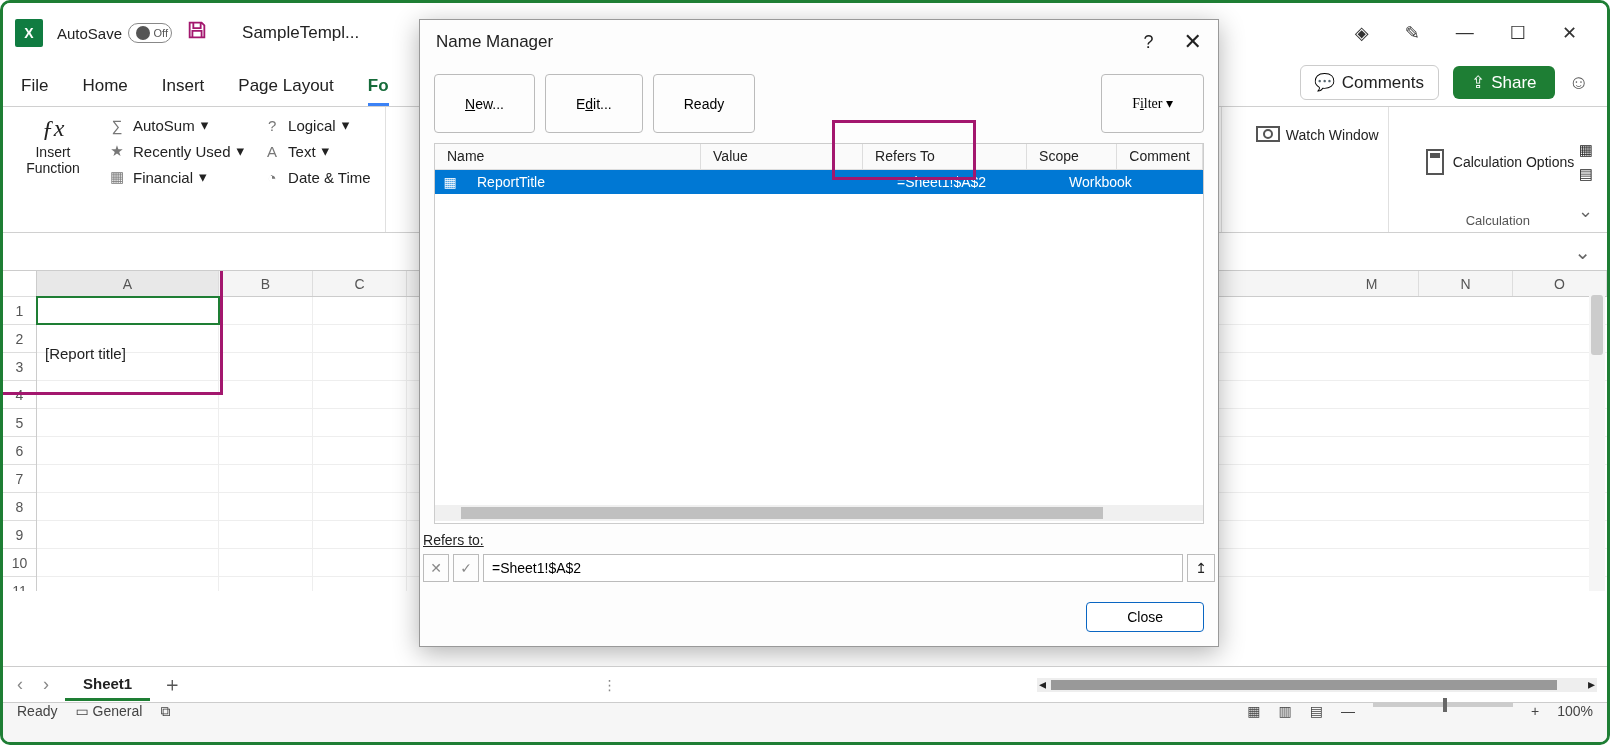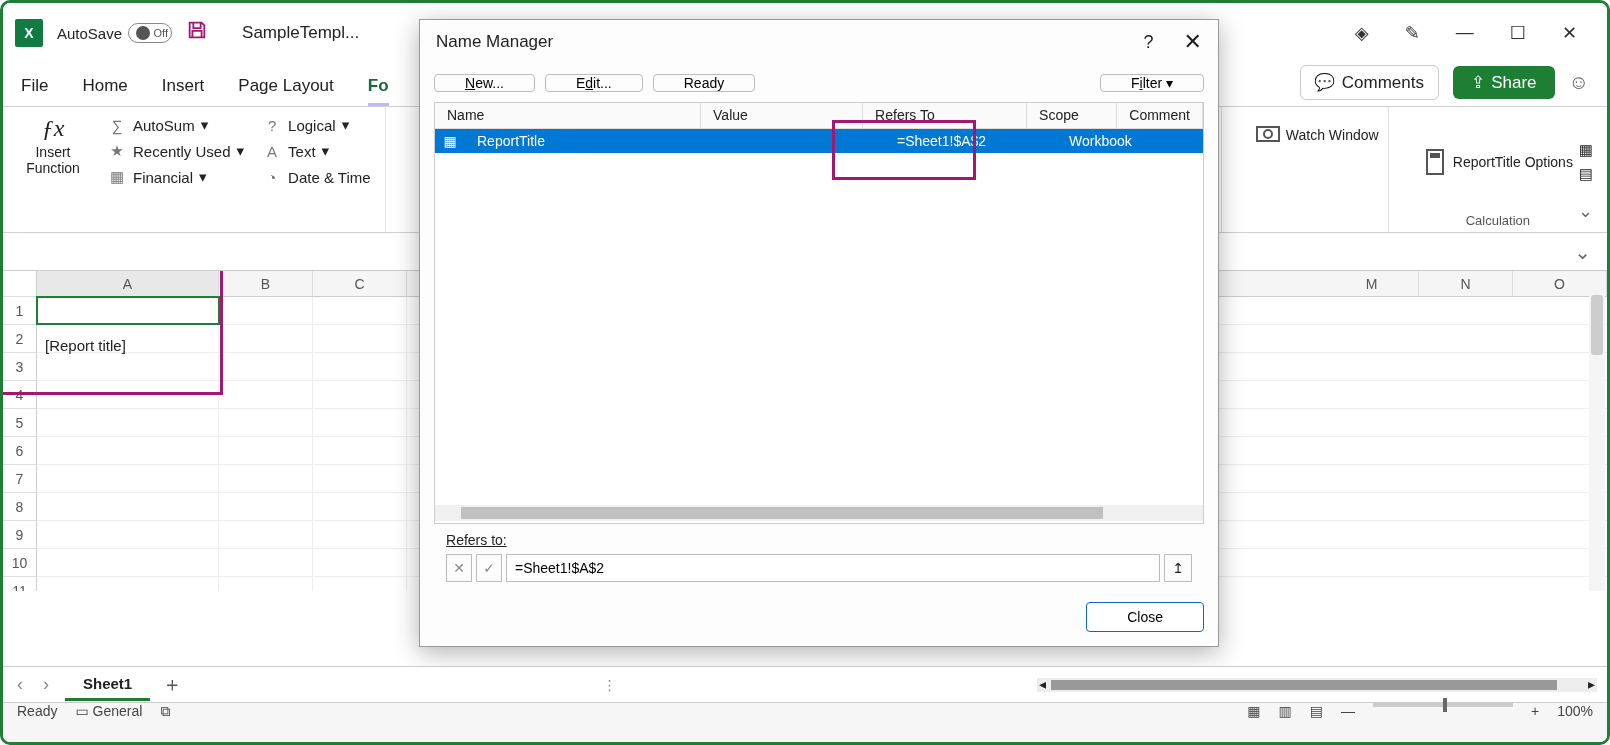--- a/index.html
+++ b/index.html
@@ -47,21 +47,21 @@
   .menubar {
     height: 44px;
     display: flex;
     align-items: flex-end;
     gap: 34px;
     padding: 0 18px;
     font-size: 17px;
     border-bottom: 1px solid #d0d0d0;
   }
   .menubar .tab { padding-bottom:10px; cursor:pointer;}
-  .menubar .tab.active { color:#166b3a; font-weight:600; border-bottom:3px solid #c4b5fd; padding-bottom:7px;margin-top:33px;}
+  .menubar .tab.active { color:#166b3a; font-weight:600; border-bottom:3px solid #3b82f6; padding-bottom:7px;margin-top:33px;}
   .menubar .right-group { margin-left:auto; display:flex; gap:14px; align-items:center; padding-bottom:6px;}
   .comments-btn {
     border:1px solid #ccc; border-radius:6px; padding:6px 14px;
     display:flex; gap:6px; align-items:center; background:#fff;
   }
   .share-btn {
     background:#1e7e34; color:#fff; border-radius:6px; padding:6px 18px;
     display:flex; gap:6px; align-items:center;
   }
   .smiley { font-size:20px; color:#555;}
@@ -110,21 +110,21 @@
   .row-headers .rh { height:28px; border-bottom:1px solid #ddd; text-align:center; font-size:14px; color:#555; display:flex; align-items:center; justify-content:center;}
   .row-headers .rh.first { height:26px;}
   .grid-main { flex:1;}
   .col-headers { display:flex; height:26px; border-bottom:1px solid #ccc; background:#f5f5f5;}
   .col-headers .ch { width:94px; text-align:center; border-right:1px solid #ddd; font-size:14px; color:#555; display:flex; align-items:center; justify-content:center;}
   .col-headers .ch.first { width:182px; background:#e8e8e8;}
   .grid-rows .gr { display:flex; height:28px; border-bottom:1px solid #eee;}
   .grid-rows .gc { width:94px; border-right:1px solid #eee;}
   .grid-rows .gc.first { width:182px;}
   .cell-selected { outline:2px solid #1e7e34; outline-offset:-1px;}
-  .cell-text { padding:12px 8px; font-size:15px;}
+  .cell-text { padding:20px 8px; font-size:15px;}
 
   .highlight-purple { border:3px solid #a3176e; position:absolute; pointer-events:none;}
 
   .vscroll { position:absolute; right:2px; top:0; bottom:0; width:16px; background:#f5f5f5;}
   .vscroll .thumb { position:absolute; top:24px; left:2px; right:2px; height:60px; background:#ccc; border-radius:3px;}
 
   
   .dialog {
     position:absolute; left:416px; top:16px;
     width:800px; height:628px;
@@ -137,23 +137,23 @@
     font-size:17px;
     border-bottom:none;
   }
   .dialog-titlebar .help { margin-left:auto; font-size:18px; margin-right:30px; cursor:pointer;}
   .dialog-titlebar .close { font-size:22px; cursor:pointer;}
   .dialog-toolbar {
     display:flex; gap:10px; padding:10px 14px;
   }
   .dlg-btn {
     border:1px solid #bbb; background:#fdfdfd; border-radius:4px;
-    padding:0 30px; font-size:14px; cursor:pointer;
-  }
-  .dlg-btn.filter { margin-left:auto;}
+    padding:20px 30px; font-size:14px; cursor:pointer;
+  }
+  .dlg-btn.filter { margin-left:auto;font-family:Liberation Serif, serif;}
   .dlg-list {
     flex:1; margin:0 14px; border:1px solid #ccc; background:#fff;
     display:flex; flex-direction:column; overflow:hidden;
   }
   .dlg-list-head {
     display:flex; height:26px; border-bottom:1px solid #ddd;
     background:#fafafa; font-size:14px;
   }
   .dlg-list-head div { padding:4px 12px; border-right:1px solid #ddd;}
   .dlg-row {
@@ -163,21 +163,21 @@
   .dlg-row div { padding:2px 12px; overflow:hidden; white-space:nowrap;}
   .dlg-row .icon-cell { width:30px; padding:2px 4px; display:flex; align-items:center; justify-content:center;}
   .dlg-col-name {width:250px;}
   .dlg-col-value{width:170px;}
   .dlg-col-refers{width:172px;}
   .dlg-col-scope{width:94px;}
   .dlg-col-comment{flex:1;}
   .dlg-list-body { flex:1; background:#fff;}
   .dlg-hscroll { height:16px; background:#f0f0f0; margin:2px 0; position:relative;}
   .dlg-hscroll .thumb { position:absolute; left:26px; right:100px; top:2px; bottom:2px; background:#c0c0c0;}
-  .dlg-refers-section { padding:8px 26px; font-size:14px;}
+  .dlg-refers-section { padding:8px 3px; font-size:14px;}
   .dlg-refers-section label { text-decoration:underline;}
   .dlg-refers-row { display:flex; gap:4px; margin-top:6px; align-items:center;}
   .dlg-refers-row .xbtn, .dlg-refers-row .chkbtn {
     width:26px; height:28px; border:1px solid #bbb; display:flex; align-items:center; justify-content:center; font-size:14px; background:#fdfdfd; color:#888;
   }
   .dlg-refers-row input {
     flex:1; height:28px; border:1px solid #bbb; padding:0 8px; font-size:14px;
   }
   .dlg-refers-row .range-btn { width:28px; height:28px; border:1px solid #bbb; display:flex; align-items:center; justify-content:center;}
   .dlg-bottom { padding:12px 14px 14px 4px; display:flex;}
@@ -314,21 +314,21 @@
         <span style="width:70px;text-align:center">Watch Window</span>
       </div>
     </div>
     <div class="ribbon-group" style="border-right:none;">
       <div class="body">
         <div class="ribbon-big-btn">
           <svg>
               <rect x="6" y="2" width="16" height="24" fill="none" stroke="#555" stroke-width="2"></rect>
               <rect x="9" y="5" width="10" height="5" fill="#555"></rect>
             </svg>
-          <span style="width:90px;text-align:center">ReportTitle Options</span>
+          <span style="width:90px;text-align:center">Calculation Options</span>
         </div>
         <div class="col-btns" style="justify-content:center;">
           <span>▦</span>
           <span>▤</span>
         </div>
       </div>
       <div class="label">Calculation</div>
     </div>
   </div>
   <span class="ribbon-collapse">⌄</span>

